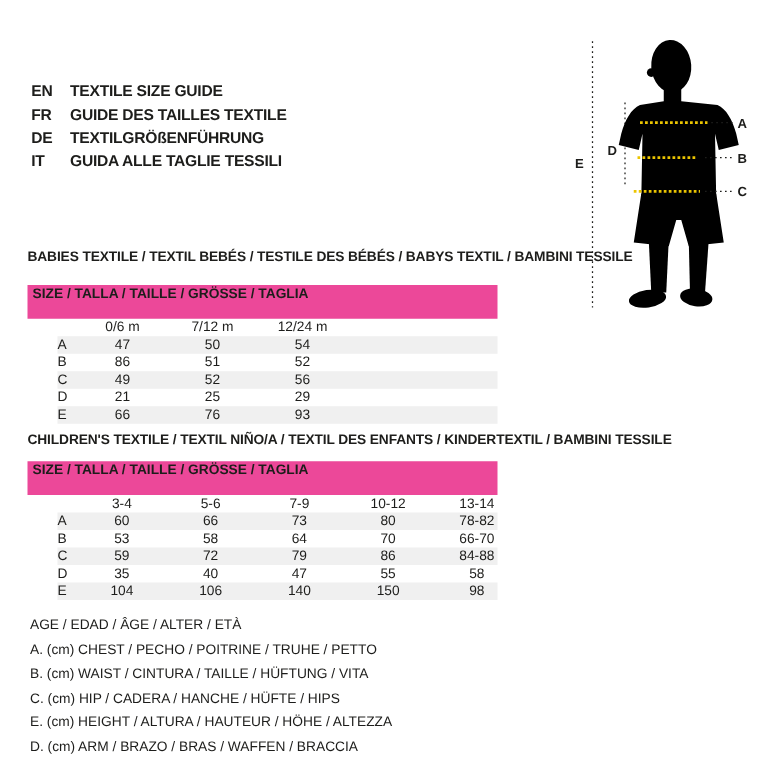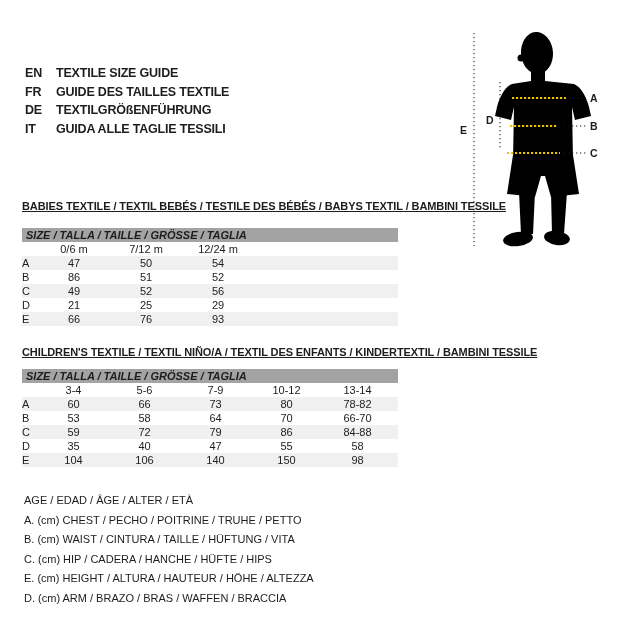--- a/index.html
+++ b/index.html
@@ -6,31 +6,31 @@
   .page{position:relative;width:620px;height:620px;background:#ffffff;overflow:hidden;
         font-family:"Liberation Sans",sans-serif;color:#1d1d1b;}
 
   
   .lang{position:absolute;left:25px;top:32px;font-size:12.5px;font-weight:bold;letter-spacing:-0.2px;margin-top:32px;}
   .lang-row{display:flex;height:18.5px;align-items:center;}
   .lang-code{width:31px;flex:none;}
 
   
   .section-title{position:absolute;left:22px;font-size:11px;font-weight:bold;
-                 letter-spacing:-0.1px;white-space:nowrap;text-decoration:underline;}
+                 letter-spacing:-0.1px;white-space:nowrap;}
   .title-babies{top:200px;}
   .title-children{top:346px;text-align:center;}
 
   
   .size-table{position:absolute;left:22px;width:376px;font-size:11px;}
   .table-babies{top:228px;}
   .table-children{top:369px;}
-  .size-bar{background:#a3a3a3;height:14px;line-height:15px;padding-left:4px;
-            font-weight:bold;white-space:nowrap;font-style:italic;}
-  .t-row{display:flex;height:14px;line-height:14px;}
+  .size-bar{background:#ec4899;height:27px;line-height:15px;padding-left:4px;
+            font-weight:bold;white-space:nowrap;}
+  .t-row{display:flex;height:14px;line-height:14px;margin-left:24px;}
   .t-row.stripe{background:#f0f0f0;}
   .t-label{width:16px;flex:none;text-align:left;}
   .table-babies .t-cell{width:72px;flex:none;text-align:center;}
   .table-children .t-cell{width:71px;flex:none;text-align:center;}
 
   
   .legend{position:absolute;left:24px;top:491px;font-size:11px;}
   .legend-line{height:19.6px;line-height:19.6px;white-space:nowrap;}
 
   

